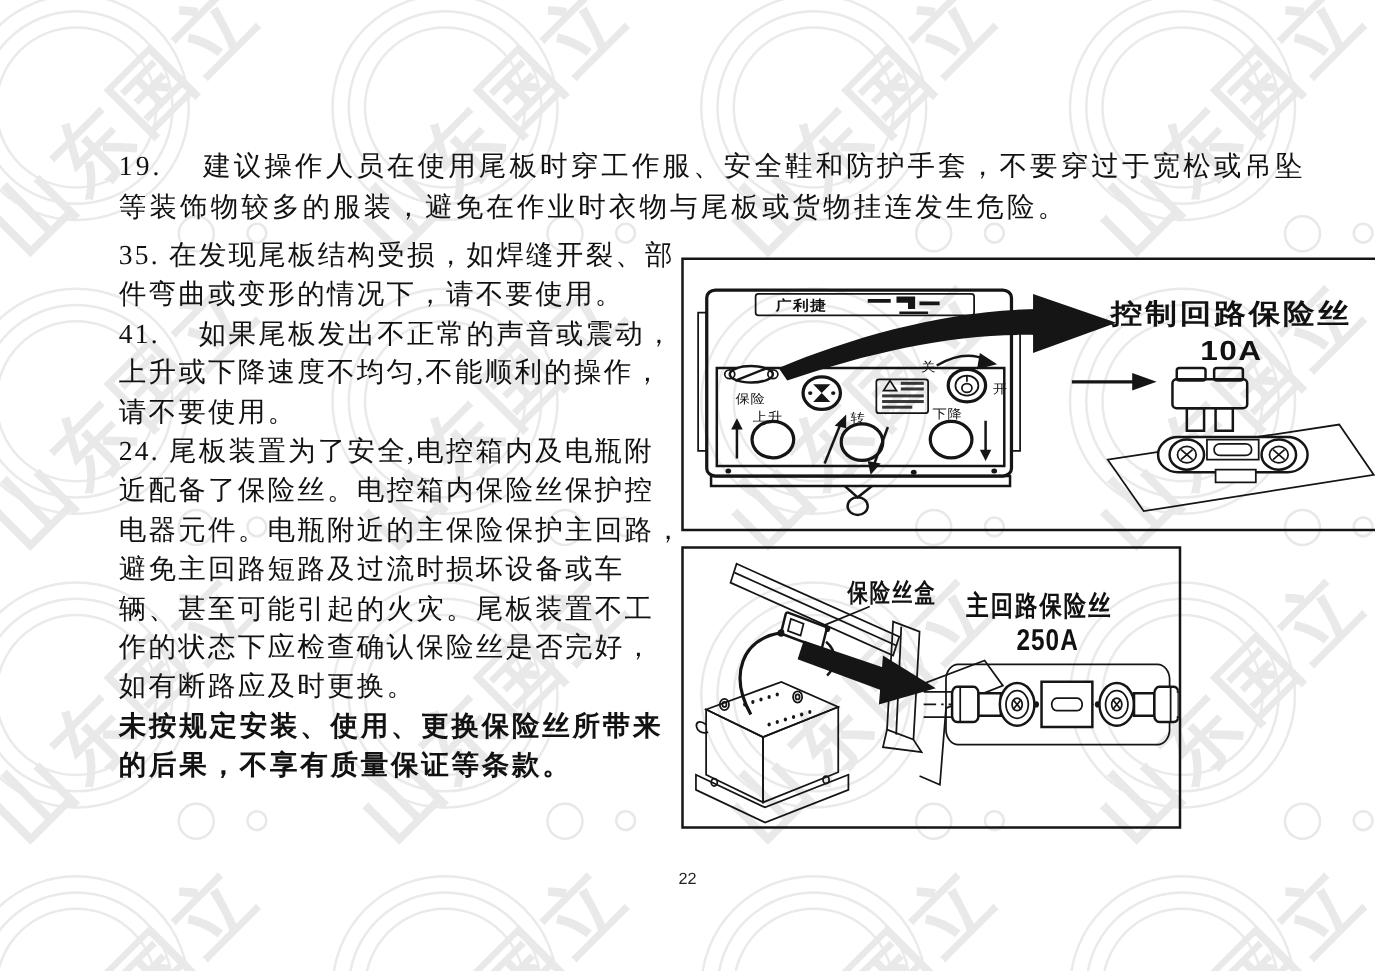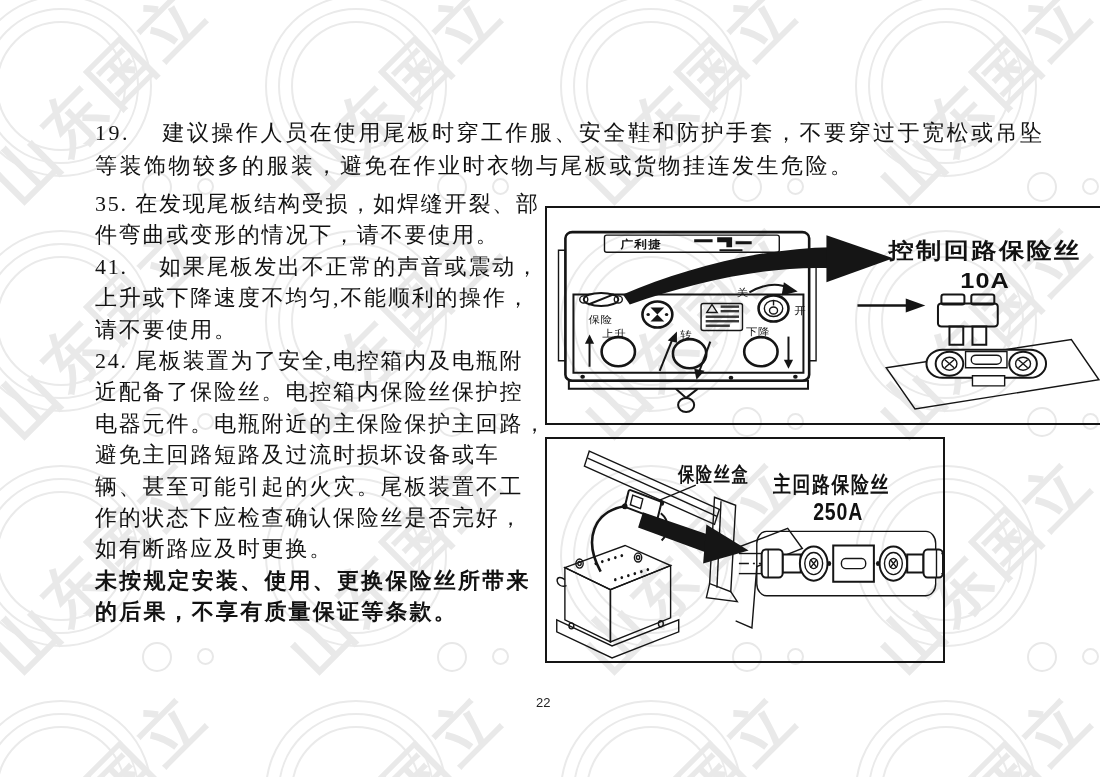--- a/index.html
+++ b/index.html
@@ -36,21 +36,21 @@
   svg .ln-thin{stroke:#151515;fill:none;stroke-width:1.4;}
   svg .ln-thick{stroke:#151515;fill:none;stroke-width:2.6;}
   svg .blk{fill:#151515;stroke:none;}
   svg .wh{fill:#ffffff;}
   svg text{fill:#111;font-family:"Liberation Serif","DejaVu Serif",serif;}
   svg .svgt-title{font-size:22px;font-weight:bold;letter-spacing:2px;text-anchor:middle;}
   svg .svgt-rating{font-size:22px;font-weight:bold;letter-spacing:1px;text-anchor:middle;
                    font-family:"Liberation Sans","DejaVu Sans",sans-serif;}
   svg .svgt-small{font-size:10px;letter-spacing:0.5px;font-family:"Liberation Sans","DejaVu Sans",sans-serif;}
   svg .svgt-brand{font-size:11px;font-weight:bold;letter-spacing:1px;font-family:"Liberation Sans",sans-serif;}
-  .pagenum{position:absolute;left:536px;top:695px;width:28px;
+  .pagenum{position:absolute;left:536px;top:695px;width:28px;text-align:center;
            font-family:"Liberation Sans","DejaVu Sans",sans-serif;font-size:13px;color:#222;}
 </style>
 </head>
 <body>
 
 <div class="page">
 
   <div class="watermark-layer">
     <div class="wm-tile" style="left:-50px;top:-65px">
         <i class="wm-ring r1"></i>

